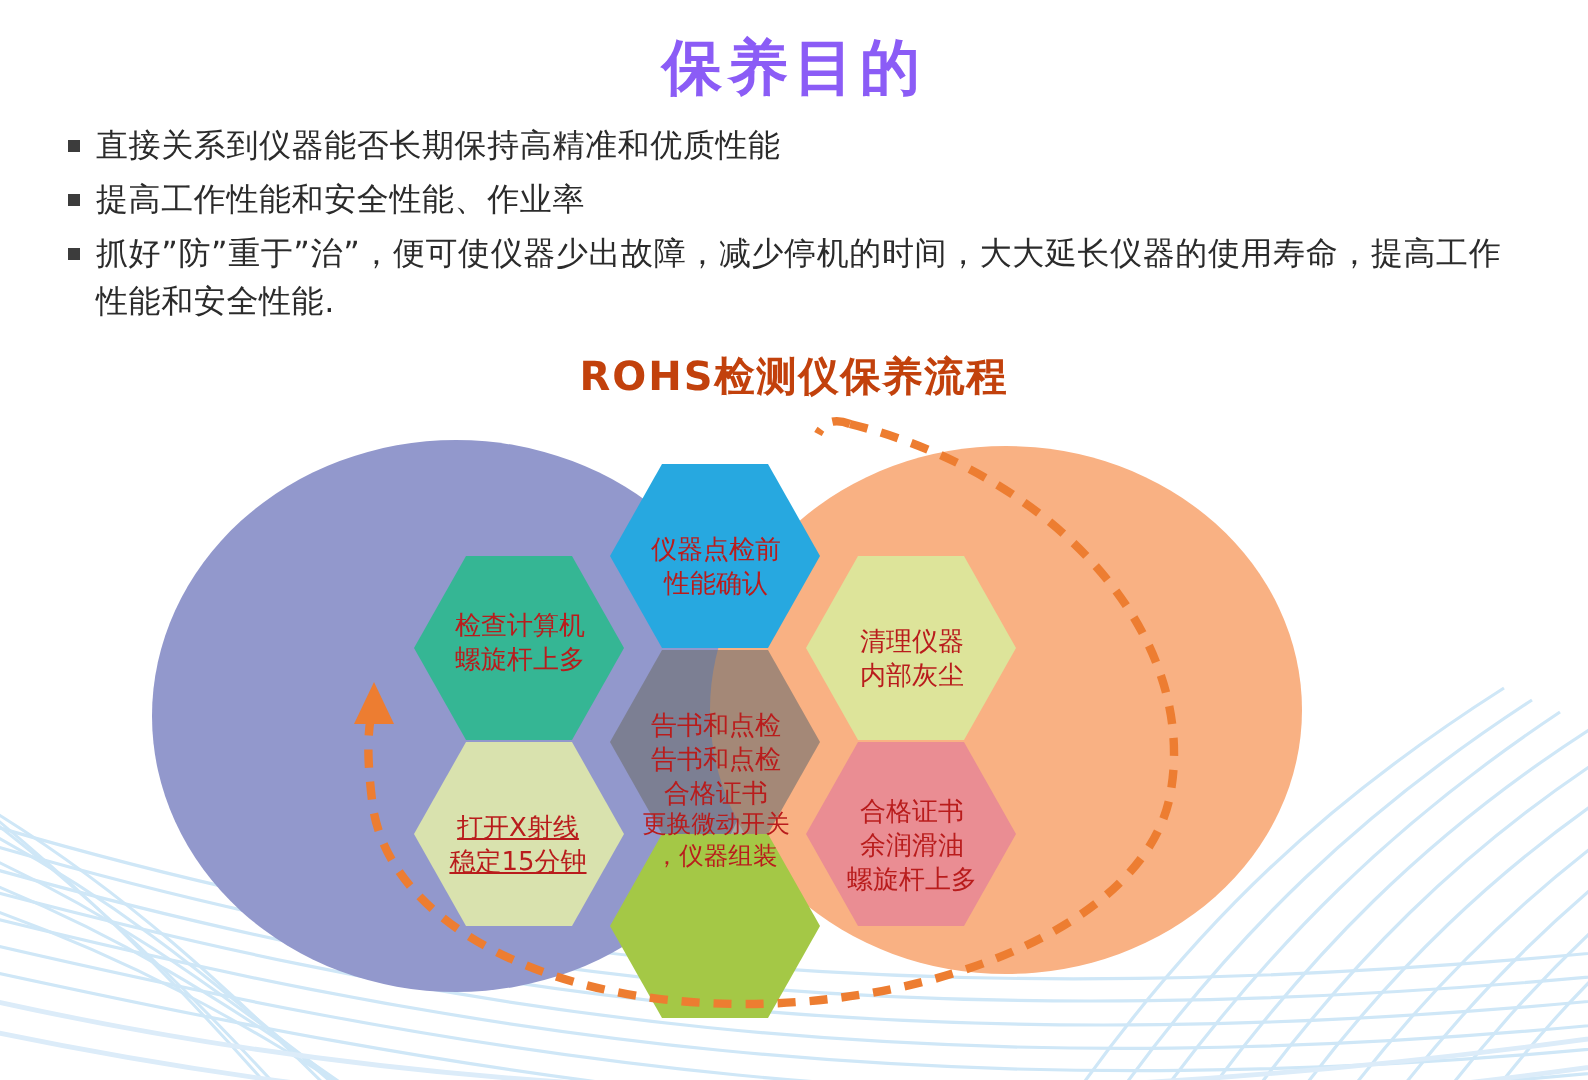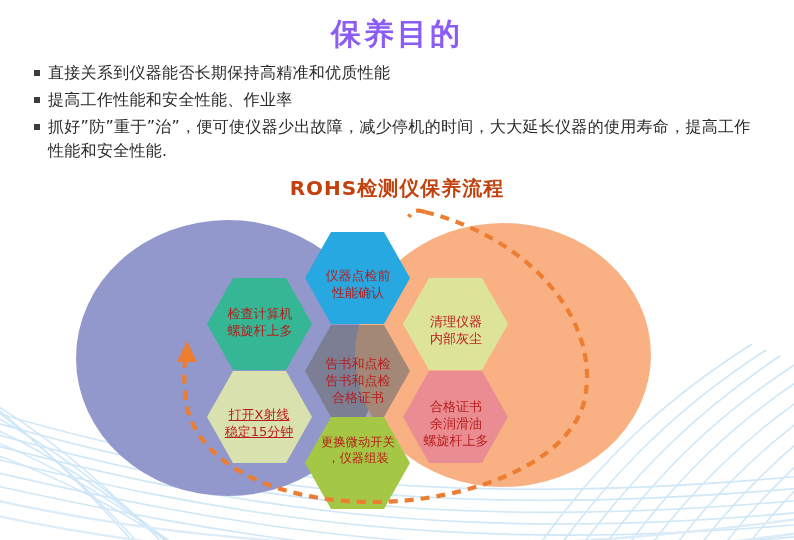--- a/index.html
+++ b/index.html
@@ -175,18 +175,18 @@
     </div>
   <div class="hex-label" style="left:203px;top:388px;width:112px;text-decoration:underline;">
       <div>打开X射线</div>
       <div>稳定15分钟</div>
     </div>
   <div class="hex-label" style="left:402px;top:380px;width:108px;">
       <div>合格证书</div>
       <div>余润滑油</div>
       <div>螺旋杆上多</div>
     </div>
-  <div class="hex-label small" style="left:297px;top:416px;width:122px;">
+  <div class="hex-label small" style="left:297px;top:386px;width:122px;">
       <div>更换微动开关</div>
       <div>，仪器组装</div>
     </div>
 
 </div>
 
 </body></html>

